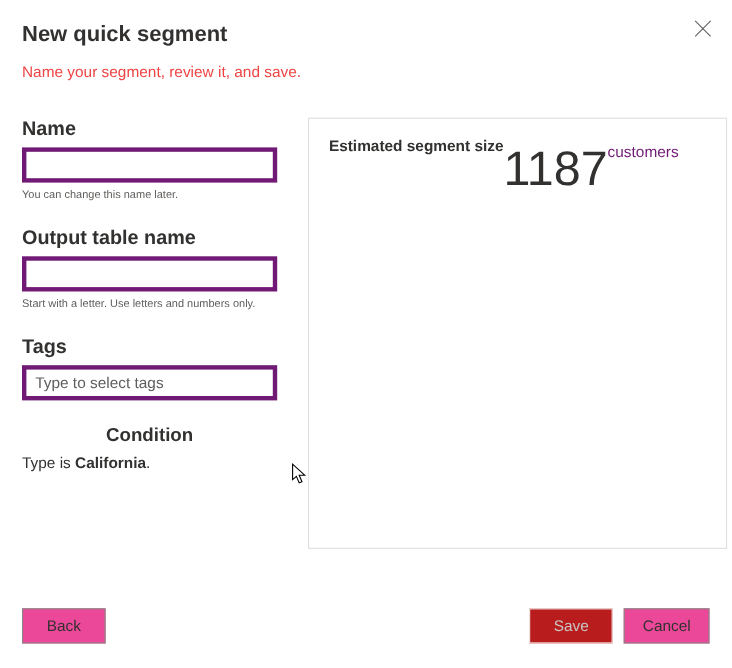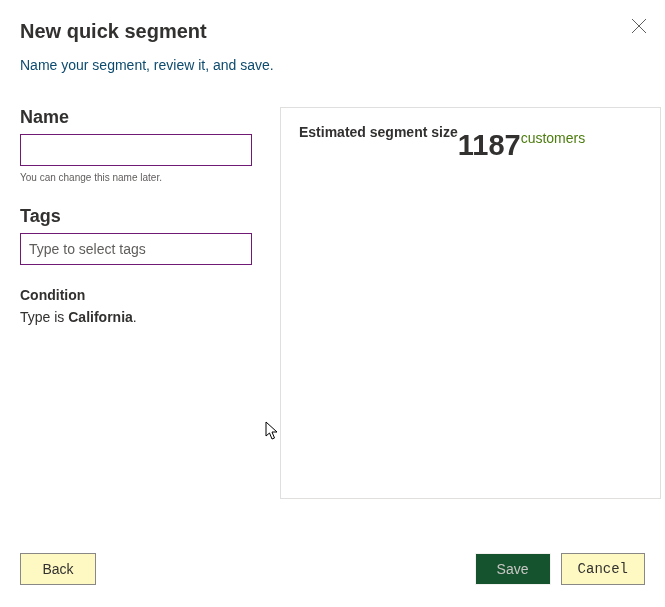--- a/index.html
+++ b/index.html
@@ -25,59 +25,60 @@
   .close-x svg { width: 16px; height: 16px; stroke: #605e5c; stroke-width: 1; }
   h1.title {
     margin: 0 0 14px 0;
     font-size: 20px;
     font-weight: 600;
     color: #323130;
   }
   .subtitle {
     margin: 0 0 34px 0;
     font-size: 14px;
-    color: #0c4a6e;
+    color: #ef4444;
   }
   .body {
     display: flex;
     gap: 28px;
   }
   .left {
     width: 232px;
     flex: 0 0 232px;
   }
   .field-label {
     font-size: 18px;
     font-weight: 600;
     color: #323130;
     margin: 0 0 6px 0;
     display: block;
   }
   .text-input {
     width: 232px;
     height: 32px;
-    border: 1px solid #701a75;
+    border: 4px solid #701a75;
     font-size: 14px;
     padding: 4px 8px;
     background: #fff;
     color: #323130;
   }
   .text-input::placeholder { color: #605e5c; }
   .helper {
     font-size: 10px;
     color: #605e5c;
     margin: 5px 0 0 0;
     line-height: 1.3;
   }
   .field { margin-bottom: 22px; }
   .field:last-child { margin-bottom: 0; }
   .condition-heading {
-    font-size: 14px;
+    font-size: 17px;
     font-weight: 600;
     margin: 0 0 6px 0;
+    text-align: center;
   }
   .condition-text {
     font-size: 14px;
     color: #323130;
     margin: 0;
   }
   .condition-text strong { font-weight: 600; margin-top: 44px; }
 
   .preview {
     flex: 1;
@@ -87,30 +88,30 @@
     display: flex;
     flex-direction: row;
   }
   .preview-title {
     font-size: 14px;
     font-weight: 600;
     margin: 0 0 12px 0;
   }
   .big-number {
     text-align: center;
-    font-size: 29px;
-    font-weight: 700;
+    font-size: 44px;
+    font-weight: 400;
     color: #323130;
     margin: 6px 0 0 0;
     line-height: 1.1;
   }
   .big-number-unit {
     text-align: left;
     font-size: 14px;
-    color: #4d7c0f;
+    color: #701a75;
     margin: 6px 0 12px 0;
   }
   .donut-wrap {
     flex: 1;
     display: flex;
     align-items: center;
     justify-content: center;
     position: relative;
   }
   svg.donut { width: 178px; height: 178px; transform: rotate(-90deg); }
@@ -134,33 +135,33 @@
     left: 20px; right: 20px; bottom: 22px;
     display: flex;
     align-items: center;
   }
   .btn {
     height: 32px;
     min-width: 76px;
     padding: 0 16px;
     font-size: 14px;
     border: 1px solid #8a8886;
-    background: #fef9c3;
+    background: #ec4899;
     color: #323130;
     cursor: pointer;
     font-family: inherit;
   }
   .btn.disabled {
-    background: #14532d;
+    background: #b91c1c;
     border-color: #f3f2f1;
     color: #c8c6c4;
     cursor: default;
   }
   .footer-spacer { flex: 1; }
-  .footer .btn + .btn { margin-left: 10px; font-family: Liberation Mono, monospace; }
+  .footer .btn + .btn { margin-left: 10px; }
 
   .cursor-img {
     position: absolute;
     left: 265px; top: 421px;
     width: 14px; height: 20px;
     pointer-events: none;
   }
 </style>
 </head>
 <body>
@@ -179,20 +180,25 @@
 
   <div class="body">
     <div class="left">
 
       <div class="field">
         <label class="field-label">Name</label>
         <input class="text-input" type="text" value="" style="">
         <p class="helper">You can change this name later.</p>
       </div>
 
+      <div class="field">
+        <label class="field-label">Output table name</label>
+        <input class="text-input" type="text" value="" style="">
+        <p class="helper">Start with a letter. Use letters and numbers only.</p>
+      </div>
 
       <div class="field">
         <label class="field-label">Tags</label>
         <input class="text-input" type="text" placeholder="Type to select tags" style="">
       </div>
 
       <div class="field">
         <div class="condition-heading">Condition</div>
         <p class="condition-text">
           <span>Type is </span><strong>California</strong><span>.</span>

